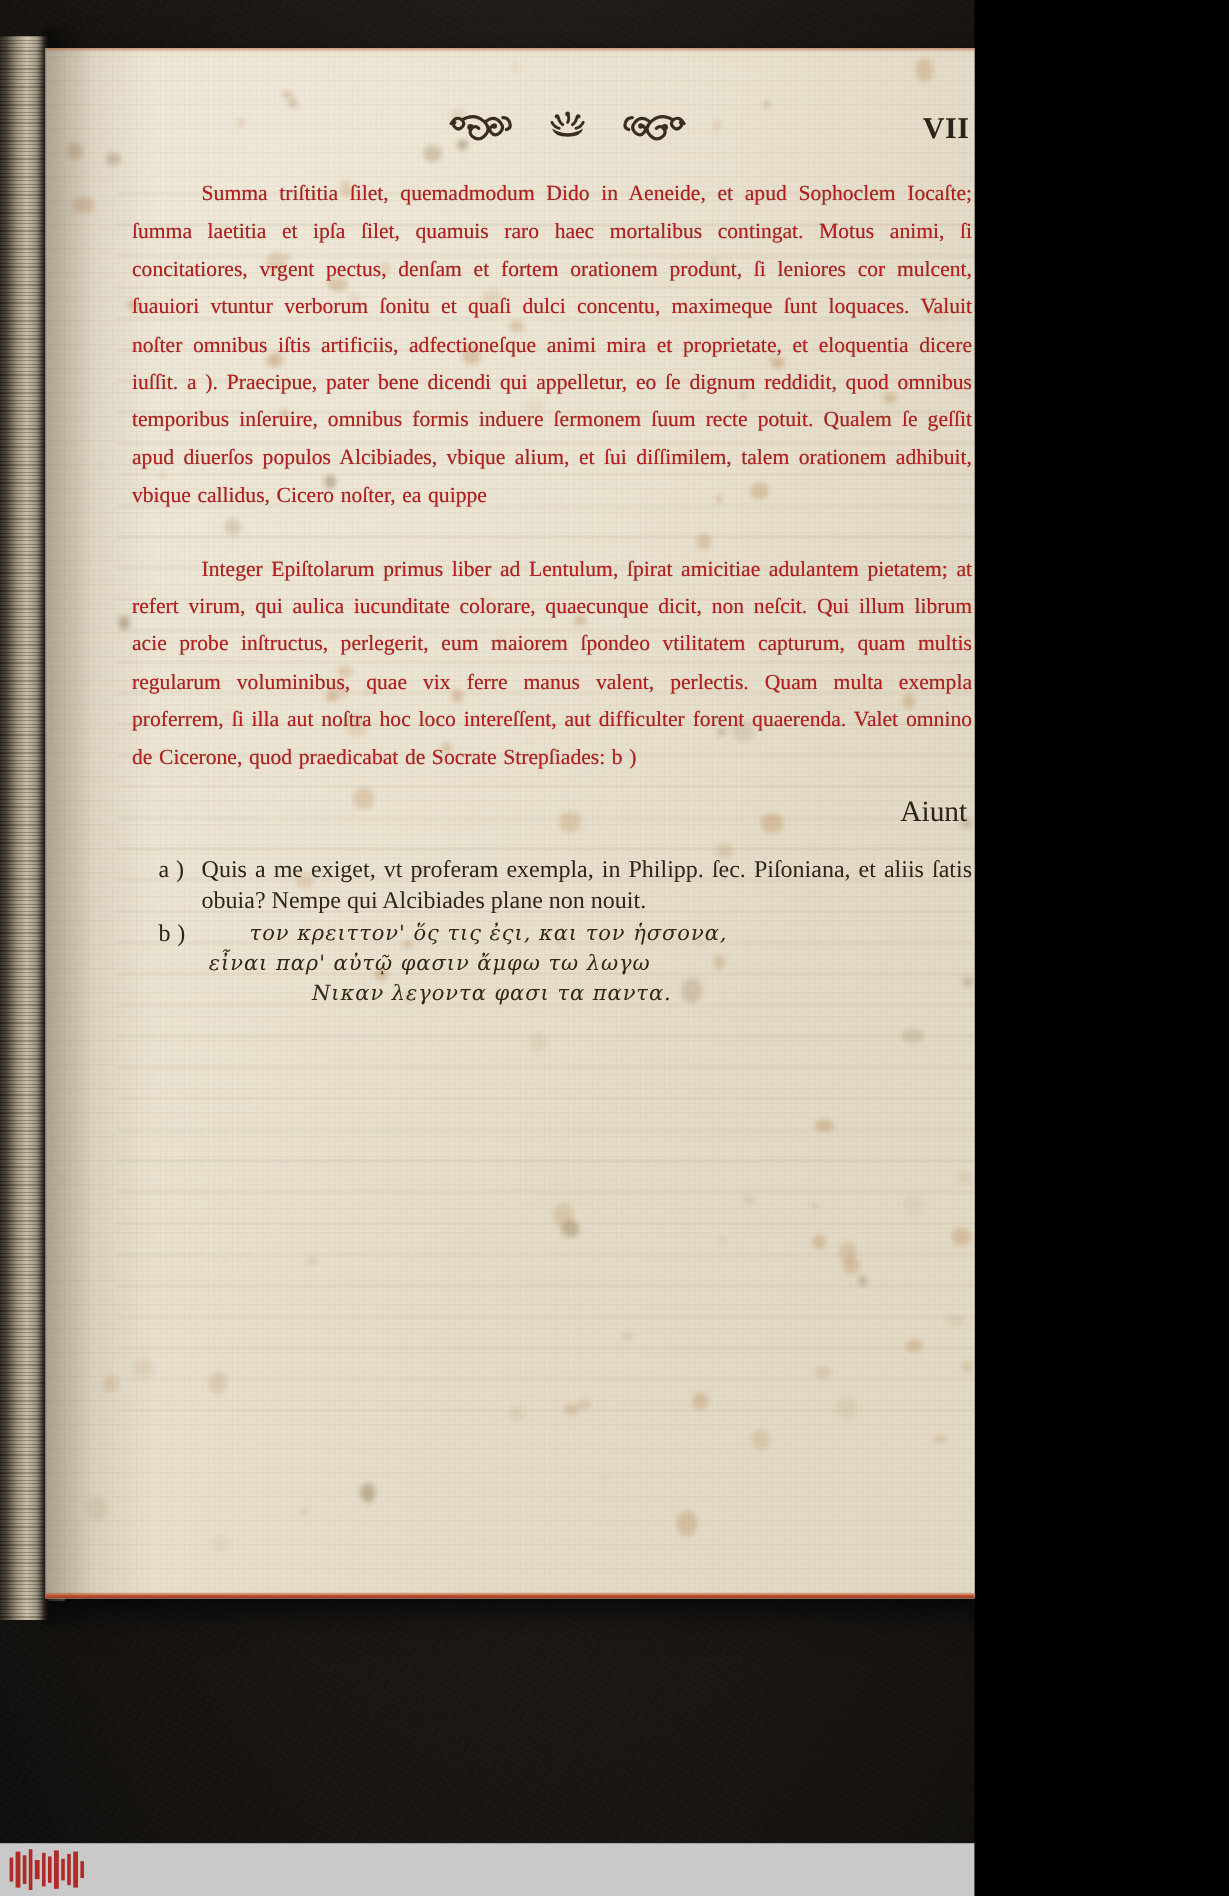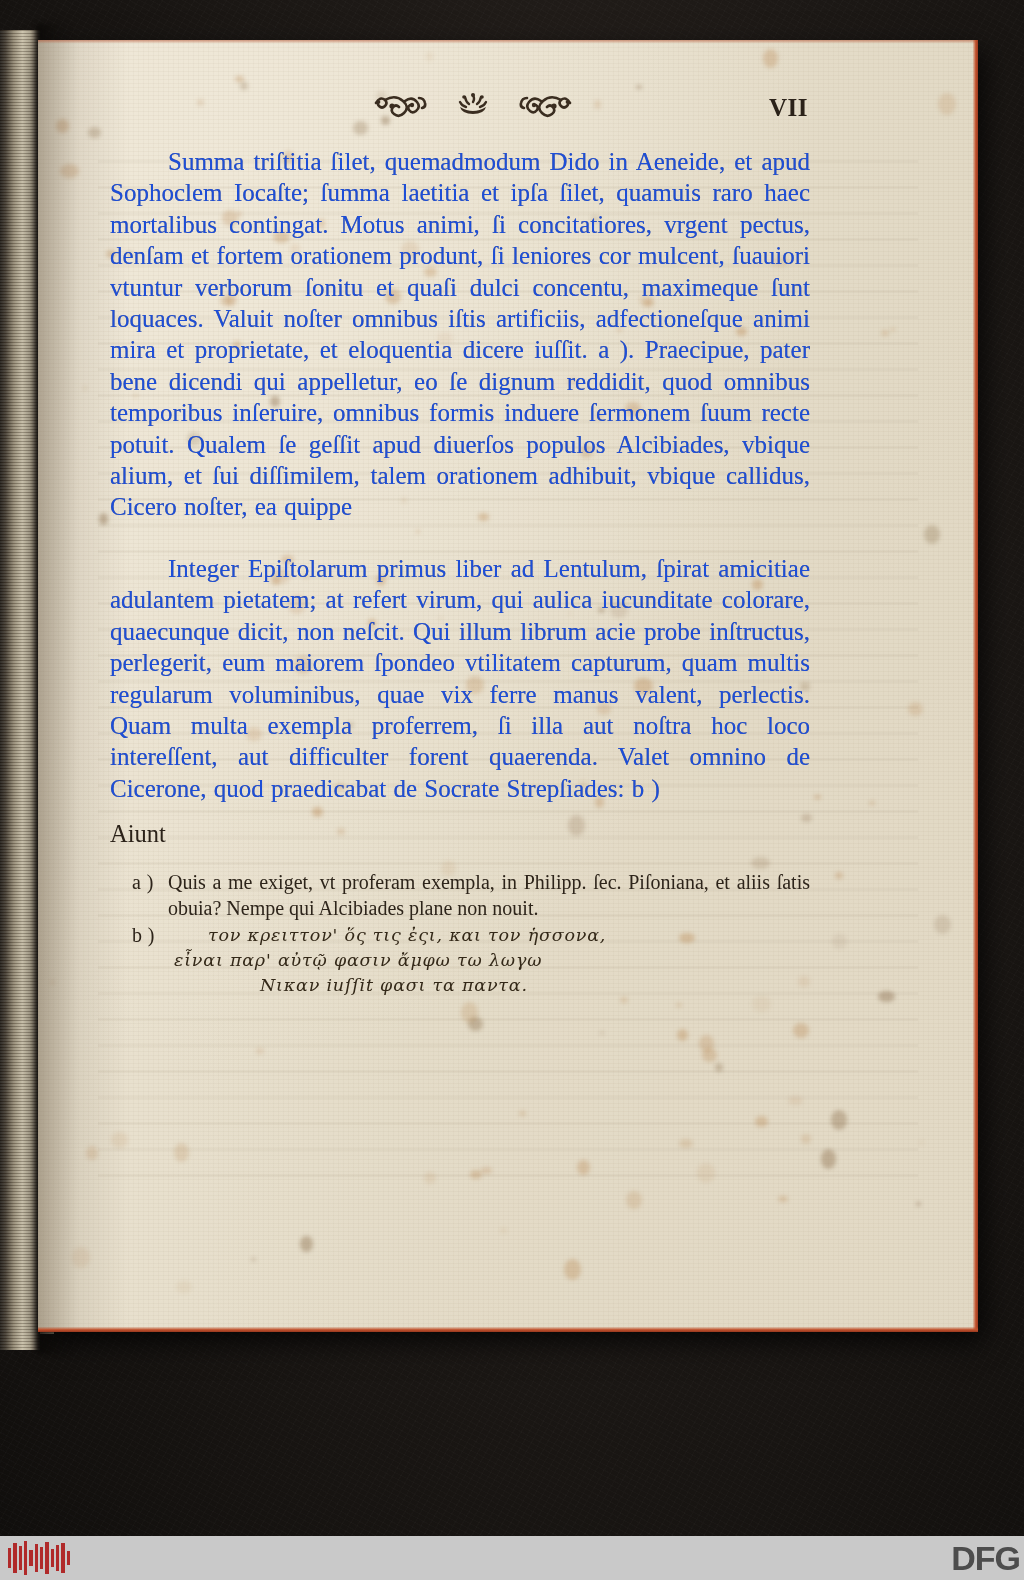--- a/index.html
+++ b/index.html
@@ -9,21 +9,21 @@
   }
   body {
     width: 1024px;
     height: 1580px;
     overflow: hidden;
     font-family: "Liberation Serif", serif;
   }
 
   .scan {
     position: relative;
-    width: 1024px;
+    width: 812px;
     height: 1580px;
     background: #171411;
     overflow: hidden;
   }
 
   
   .backdrop {
     position: absolute;
     inset: 0;
     background:
@@ -175,41 +175,42 @@
     top: 2px;
     font-family: "Liberation Serif", serif;
     font-size: 25px;
     letter-spacing: .5px;
     color: #2b2219;
     font-weight: 600;
   }
 
   p.body {
     margin: 0;
-    font-size: 25px;
+    font-size: 18px;
     line-height: 31.4px;
     text-align: justify;
     text-align-last: left;
     word-spacing: 1px;
-    color: #1d4ed8;
+    color: #b91c1c;
     text-shadow: 0 0 .6px rgba(52,40,28,.5);
   }
   p.body.first { margin-top: 8px; text-indent: 58px; }
   p.body.second { margin-top: 0px; text-indent: 58px; }
   .verse {
     margin: 7px 0 0 0;
     font-size: 24.5px;
     line-height: 31.4px;
     padding-left: 112px;
     color: #2b2219;
   }
   .gap-after-verse { height: 30px; }
 
   .catchword {
     margin-top: 16px;
+    text-align: right;
     font-size: 24.5px;
     padding-right: 4px;
     color: #2b2219;
   }
 
   
   .notes {
     margin-top: 22px;
     padding-left: 22px;
     color: #2d241a;
@@ -495,21 +496,21 @@
           <div class="note-marker">a )</div>
           <div class="note-text">Quis a me exiget, vt proferam exempla, in Philipp. ſec. Piſoniana, et aliis ſatis obuia? Nempe qui Alcibiades plane non nouit.</div>
         </div>
 
         <div class="note">
           <div class="note-marker">b )</div>
           <div class="note-stack">
             <div class="greek">
               <span class="greek-line greek-l2">τον κρειττον' ὅς τις ἐςι, και τον ἡσσονα,</span>
               <span class="greek-line greek-l1">εἶναι παρ' αὐτῷ φασιν ἄμφω τω λωγω</span>
-              <span class="greek-line greek-l3">Νικαν iuſſit φασι τα παντα.</span>
+              <span class="greek-line greek-l3">Νικαν λεγοντα φασι τα παντα.</span>
             </div>
           </div>
         </div>
 
       </div>
     </div>
   </div>
 
   <div class="watermark">
     <div class="barcode" id="barcode">

